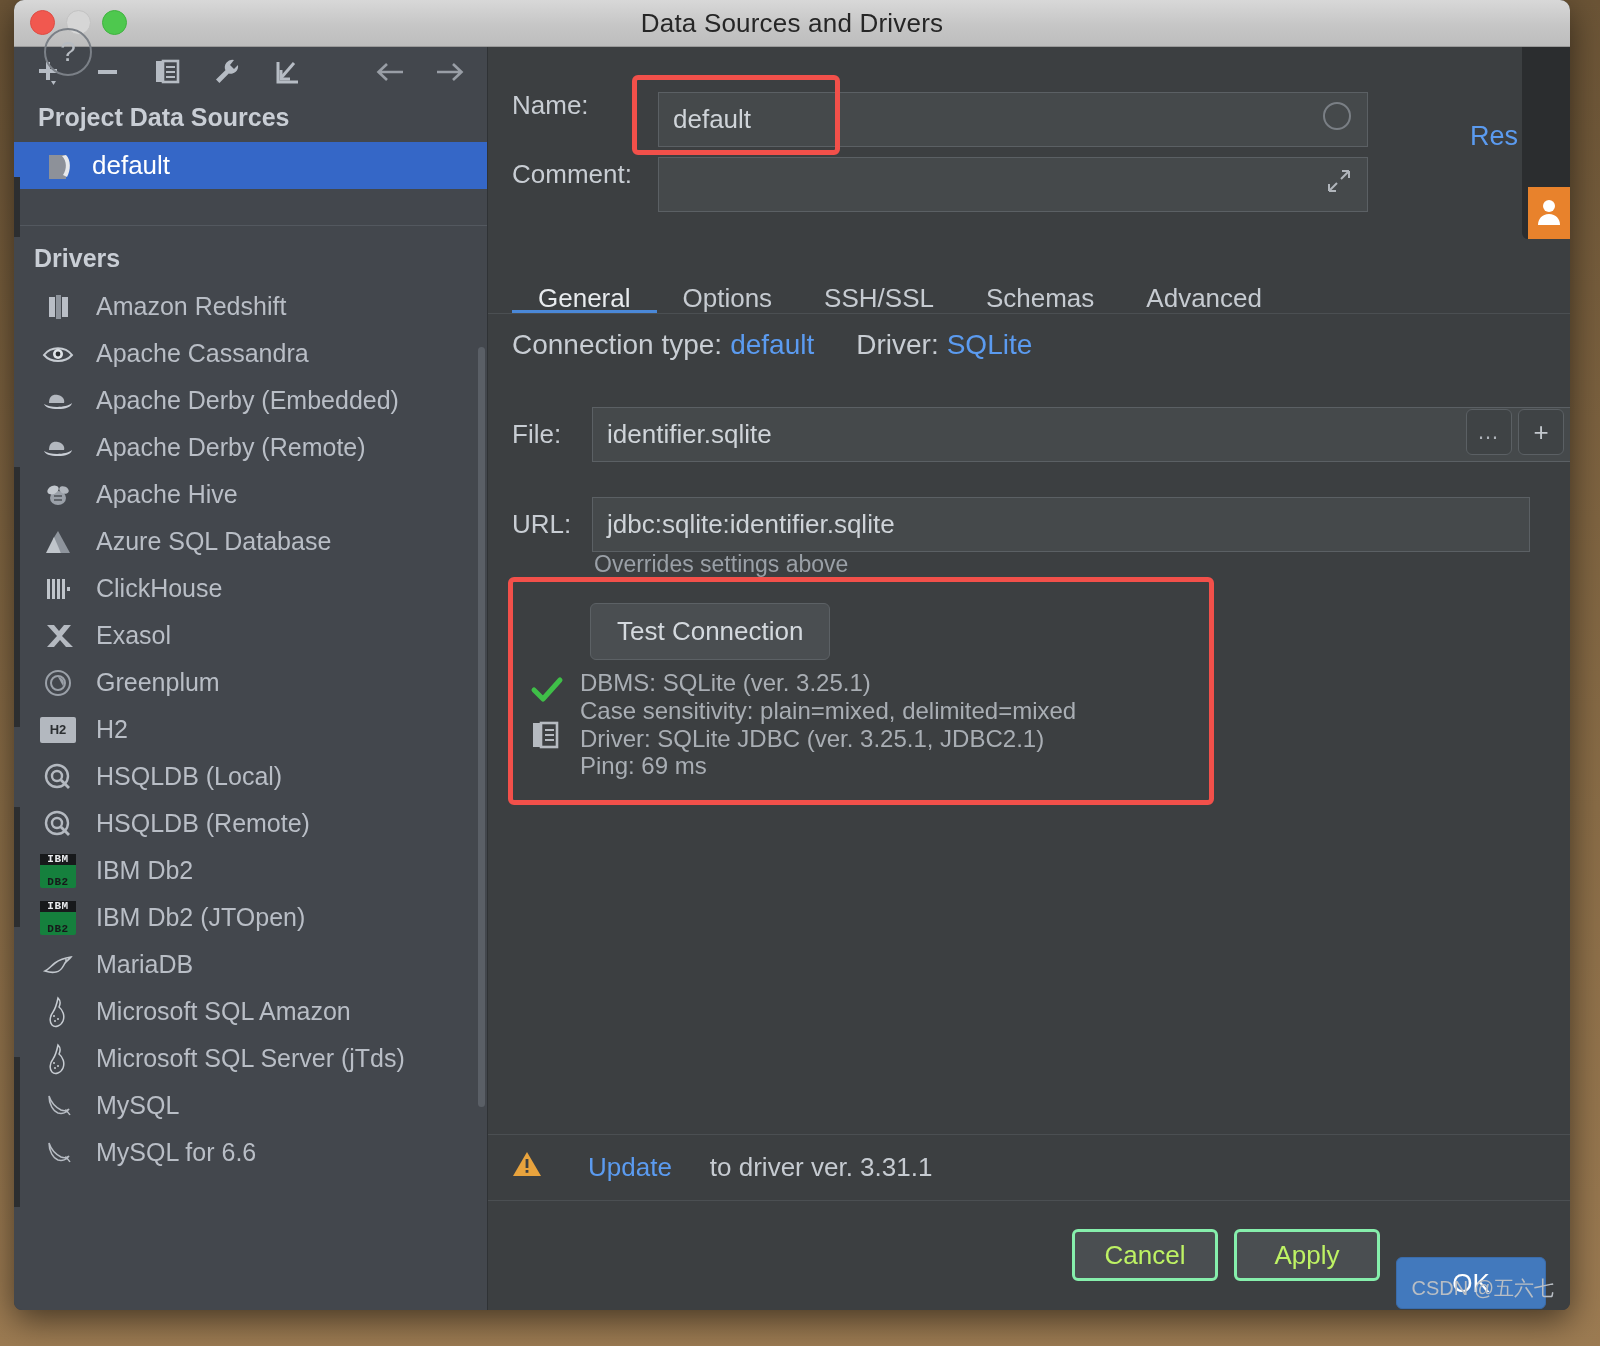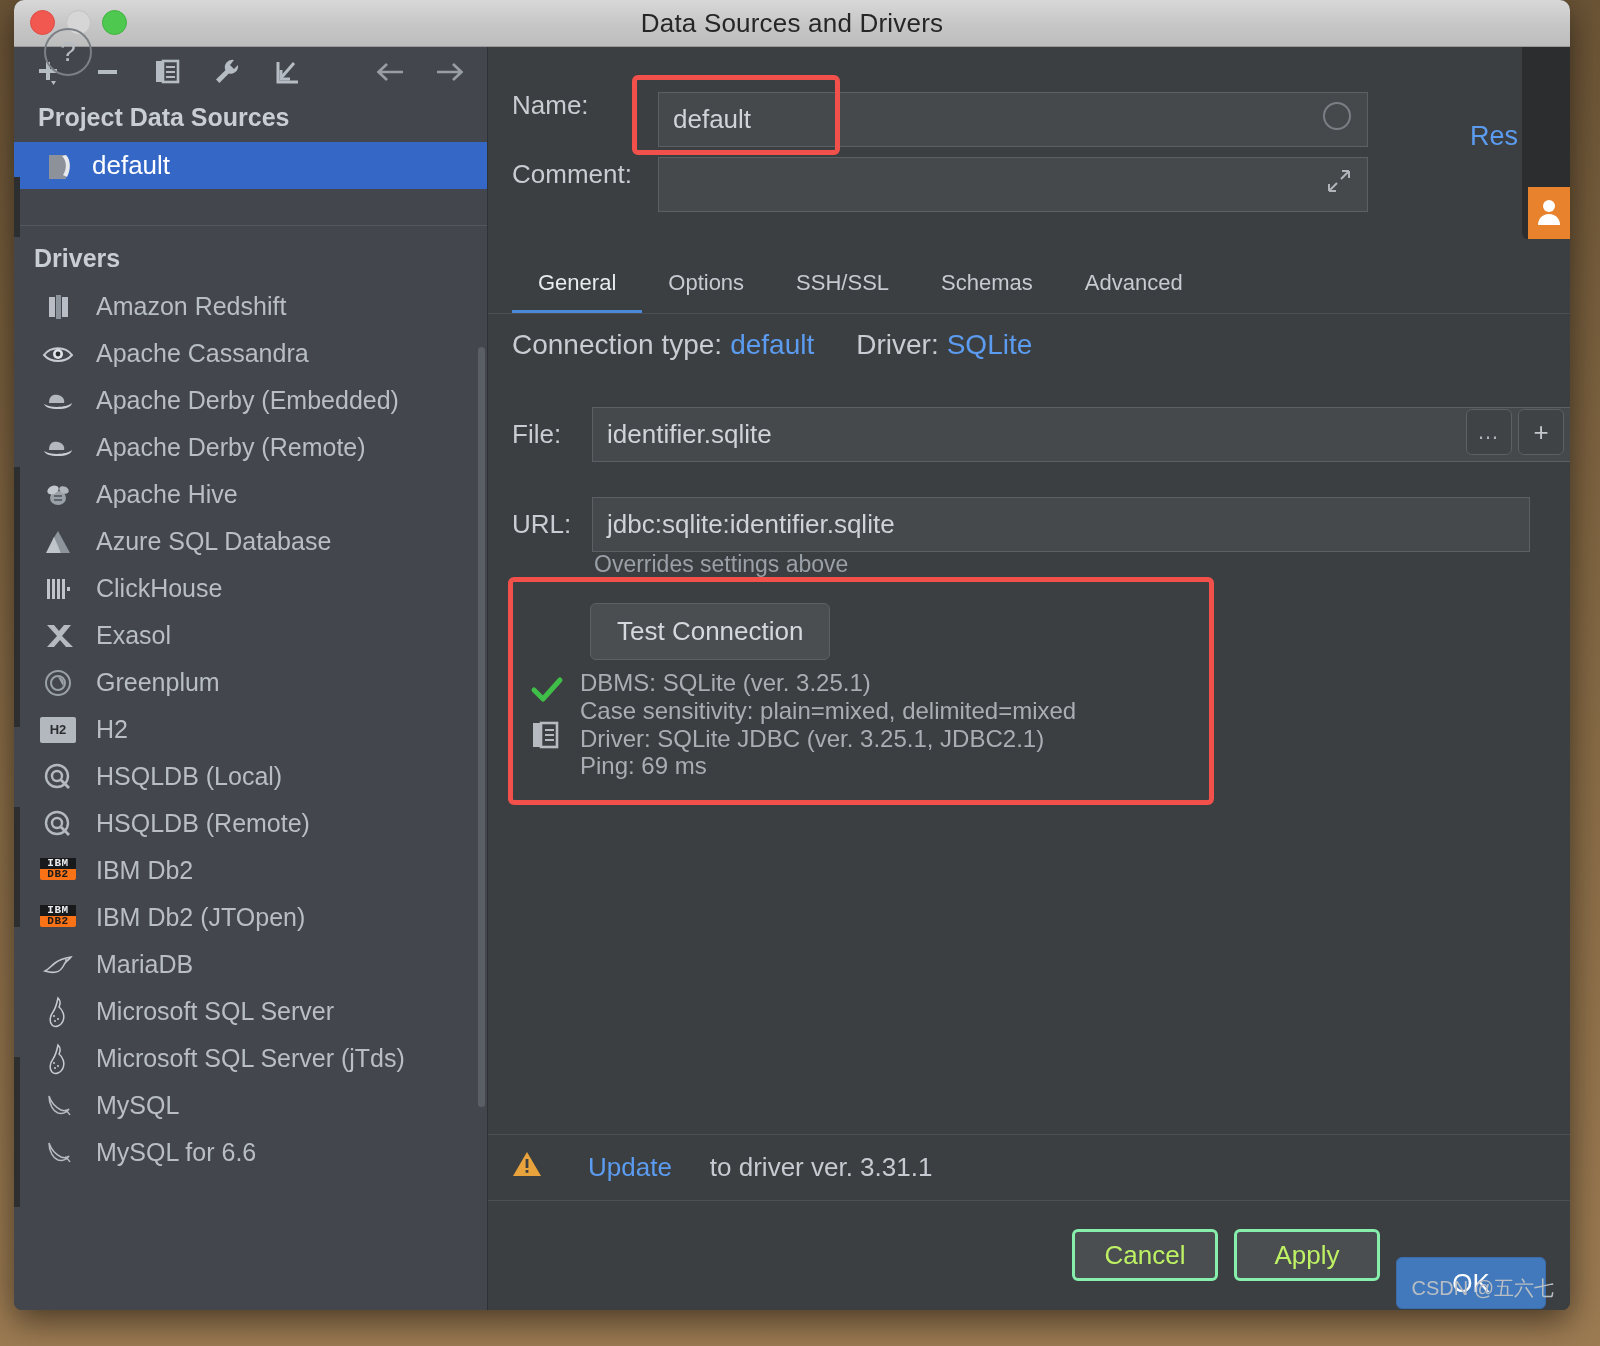--- a/index.html
+++ b/index.html
@@ -83,24 +83,24 @@
   .drv-item {
     height: 47px; display: flex; align-items: center; gap: 20px;
     padding-left: 26px; font-size: 25px; color: #b9bec6;
   }
   .drv-icon {
     width: 36px; height: 36px; flex: 0 0 36px;
     display:flex; align-items:center; justify-content:center;
     color: #9aa0a8;
   }
   .ibm-badge {
-    width: 36px; height: 18px; background: #f97316; color: #17191b;
+    width: 36px; height: 34px; background: #15803d; color: #17191b;
     font-family: "Liberation Mono", monospace;
     font-size: 11px; font-weight: bold; line-height: 1.0;
-    display:flex; flex-direction: column; align-items:center; justify-content:flex-end;
+    display:flex; flex-direction: column; align-items:center; justify-content:space-between;
     border-radius: 2px;
   }
   .ibm-badge span { letter-spacing: .5px; }
   .ibm-badge .top { background: #17191b; color: #e9ebee; width:100%; text-align:center; }
   .h2-badge {
     width: 36px; height: 26px; background: #b3b8bf; color: #2b2e31;
     font-size: 13px; font-weight: bold; border-radius: 2px;
     display:flex; align-items:center; justify-content:center;
   }
   
@@ -137,22 +137,22 @@
     pointer-events: none;
   }
 
   
   #tabs {
     position: absolute; left: 24px; top: 211px;
     display: flex; align-items: flex-end; gap: 0px;
     height: 56px;
   }
   .tab {
-    font-size: 22px; color: #c6cbd1;
-    padding: 0 26px 18px 26px;
+    font-size: 26px; color: #c6cbd1;
+    padding: 0 26px 0 26px;
     position: relative;
   }
   .tab.active { color: #e8ebee; }
   .tab.active::after {
     content:""; position:absolute; left: 0; right: 0; bottom: 0;
     height: 4px; background: #4a88d8;
   }
   #tabs-underline {
     position: absolute; left: 0; top: 266px; right: 0;
     height: 1px; background: #4b4f52;
@@ -469,21 +469,21 @@
 
         <div class="drv-item">
           <span class="drv-icon">
             <svg width="26" height="32" viewBox="0 0 26 32">
               <path d="M13 2 c3 3 2 7 1 9 c4 3 6 9 4 14 c-2 5 -8 7 -11 4 c-3 -3 -2 -9 1 -13 c2 -3 4 -9 5 -14 z" fill="none" stroke="#c7ccd2" stroke-width="1.5"></path>
               <circle cx="9" cy="20" r="1" fill="#c7ccd2"></circle>
               <circle cx="13" cy="23" r="1" fill="#c7ccd2"></circle>
               <circle cx="10" cy="25" r="1" fill="#c7ccd2"></circle>
             </svg>
           </span>
-          <span>Microsoft SQL Server</span>
+          <span>Microsoft SQL Amazon</span>
         </div>
 
         <div class="drv-item">
           <span class="drv-icon">
             <svg width="26" height="32" viewBox="0 0 26 32">
               <path d="M13 2 c3 3 2 7 1 9 c4 3 6 9 4 14 c-2 5 -8 7 -11 4 c-3 -3 -2 -9 1 -13 c2 -3 4 -9 5 -14 z" fill="none" stroke="#c7ccd2" stroke-width="1.5"></path>
               <circle cx="9" cy="20" r="1" fill="#c7ccd2"></circle>
               <circle cx="13" cy="23" r="1" fill="#c7ccd2"></circle>
               <circle cx="10" cy="25" r="1" fill="#c7ccd2"></circle>
             </svg>

